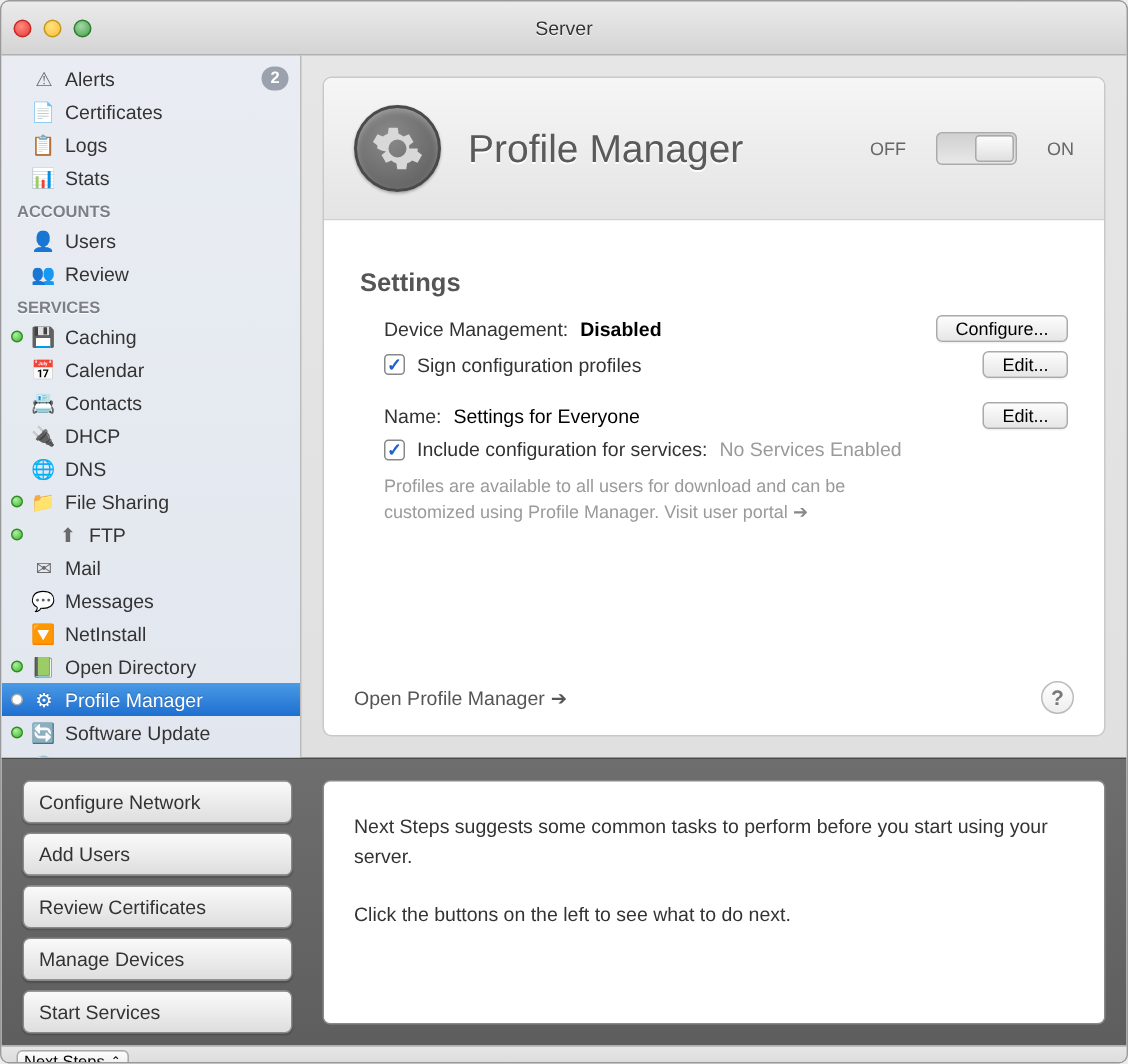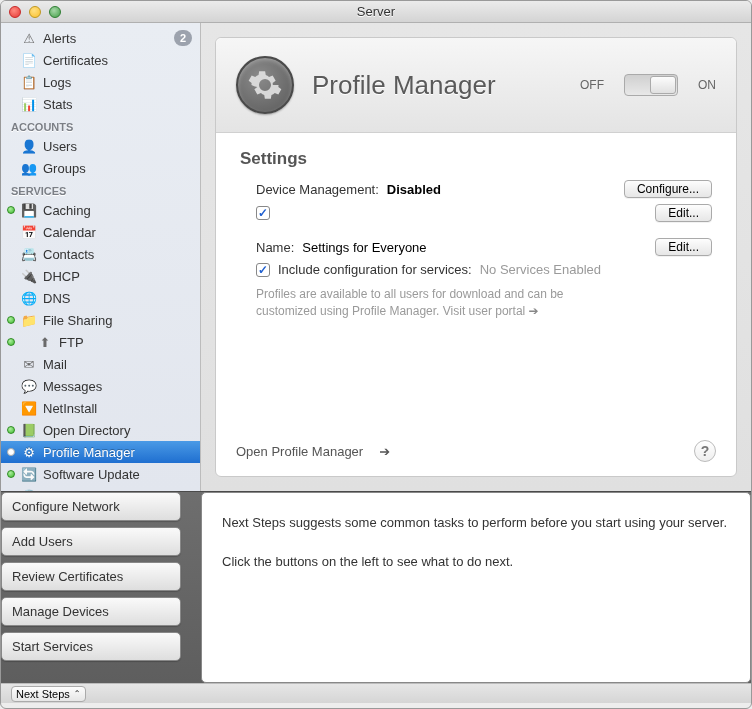--- a/index.html
+++ b/index.html
@@ -7,21 +7,21 @@
   font-family: "Lucida Grande", "Helvetica Neue", Arial, sans-serif;
   font-size: 13px;
   background: #ededed;
   width: 752px;
   height: 709px;
   overflow: hidden;
   border: 1px solid #999;
   border-radius: 6px;
 }
 .titlebar {
-  height: 22px;
+  height: 36px;
   background: linear-gradient(#ebebeb, #d4d4d4);
   border-bottom: 1px solid #b0b0b0;
   display: flex;
   align-items: center;
   padding: 0 8px;
   position: relative;
 }
 .traffic { display: flex; gap: 8px; }
 .traffic span { width: 12px; height: 12px; border-radius: 50%; display: block; }
 .t-close { background: radial-gradient(circle at 40% 35%, #ff8a80, #e53935); border: 1px solid #c62828;}
@@ -100,21 +100,21 @@
 .panel-title { font-size: 26px; color: #5a5a5a; text-shadow: 0 1px #fff; font-weight: normal; flex:1;}
 .switch-wrap { display:flex; align-items:center; gap:20px; font-size:12px; color:#666; }
 .switch {
   width: 54px; height: 22px; background: linear-gradient(#d0d0d0,#e8e8e8);
   border:1px solid #aaa; border-radius: 4px; position:relative; cursor:pointer;
 }
 .switch-knob {
   position:absolute; right:1px; top:1px; width:26px; height:18px;
   background: linear-gradient(#fcfcfc,#e0e0e0); border:1px solid #aaa; border-radius:3px;
 }
-.panel-body { padding: 16px 24px 10px; flex:1; }
+.panel-body { padding: 32px 24px 10px; flex:1; }
 .section-head { font-size: 17px; color:#555; font-weight:bold; margin: 0 0 8px; text-shadow:0 1px #fff;}
 .row { display:flex; align-items:center; padding: 3px 0 3px 16px; gap:8px;}
 .row .label { color:#333; }
 .row .value { color:#000; font-weight:bold; }
 .row-btn {
   margin-left:auto;
   background: linear-gradient(#fdfdfd,#e6e6e6);
   border:1px solid #aaa; border-radius:4px;
   padding: 1px 12px; font-size:12px; cursor:default;
   box-shadow: 0 1px 0 rgba(0,0,0,0.05);
@@ -123,30 +123,31 @@
   width:14px; height:14px; border:1px solid #888; border-radius:3px;
   background:#fff; display:inline-flex; align-items:center; justify-content:center;
 }
 .cbox.checked::after { content:"✓"; color:#2060d0; font-size:12px; font-weight:bold; line-height:1; }
 .hint { font-size:12px; color:#9a9a9a; padding: 6px 0 0 16px; line-height:1.4;}
 .hint .arrow { color:#888; }
 .gray-text { color:#9a9a9a; }
 .panel-footer {
   padding: 10px 20px 14px; display:flex; align-items:center; justify-content:space-between;
 }
-.link { color:#555; font-size:13px; cursor:default; display:flex; align-items:center; gap:16px;}
+.link { color:#555; font-size:13px; cursor:default; display:flex; align-items:center; gap:4px;}
 .help {
   width:22px; height:22px; border-radius:50%; border:1px solid #bbb;
   background:linear-gradient(#fff,#eee); display:flex; align-items:center; justify-content:center;
   color:#777; font-size:14px; font-weight:bold; cursor:default;
 }
 .bottom {
   background: linear-gradient(#6e6e6e,#5e5e5e);
   border-top:1px solid #4a4a4a;
   height: 192px;
+  padding: 14px;
   display:flex; gap:20px;
 }
 .bottom-buttons { display:flex; flex-direction:column; gap:6px; width:180px;}
 .bbtn {
   background: linear-gradient(#fafafa,#dedede);
   border:1px solid #888; border-radius:5px;
   padding: 6px 10px; text-align:left; font-size:13px; color:#333;
   cursor:default; box-shadow: 0 1px 1px rgba(0,0,0,0.2);
 }
 .bottom-panel {
@@ -199,21 +200,21 @@
       <span>Stats</span>
     </div>
 
     <div class="sb-group">ACCOUNTS</div>
     <div class="sb-item">
       <span class="sb-icon">👤</span>
       <span>Users</span>
     </div>
     <div class="sb-item">
       <span class="sb-icon">👥</span>
-      <span>Groups</span>
+      <span>Review</span>
     </div>
 
     <div class="sb-group">SERVICES</div>
     <div id="services-container">
         <div class="sb-item">
           <span class="dot green"></span>
           <span class="sb-icon">💾</span>
           <span>Caching</span>
         </div>
         <div class="sb-item">
@@ -296,20 +297,21 @@
 
       <div class="panel-body">
         <div class="section-head">Settings</div>
         <div class="row">
           <span class="label">Device Management:</span>
           <span class="value">Disabled</span>
           <button class="row-btn">Configure...</button>
         </div>
         <div class="row">
           <span class="cbox checked"></span>
+          <span class="label">Sign configuration profiles</span>
           <button class="row-btn">Edit...</button>
         </div>
 
         <div class="sp"></div>
         <div class="row">
           <span class="label">Name:</span>
           <span>Settings for Everyone</span>
           <button class="row-btn">Edit...</button>
         </div>
         <div class="row">

